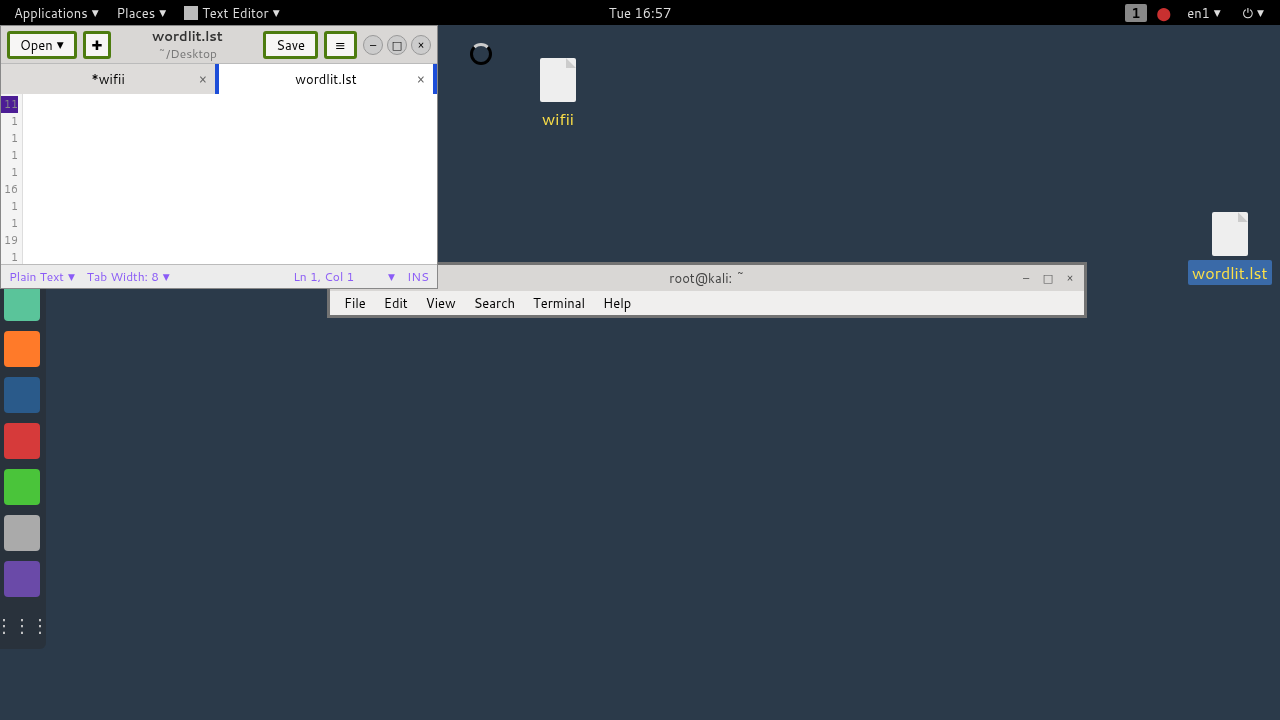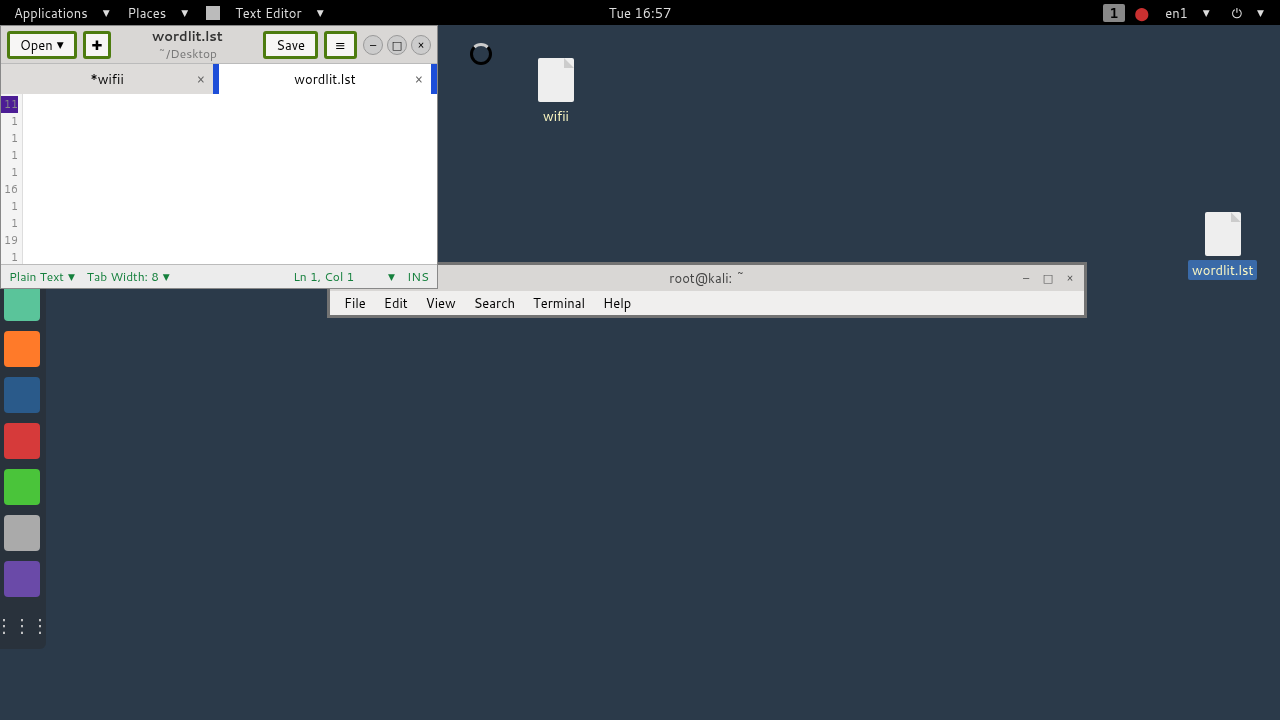--- a/index.html
+++ b/index.html
@@ -1,21 +1,21 @@
 <!DOCTYPE html>
 <html><head>
 <meta charset="utf-8">
 <style>
 * { margin: 0; padding: 0; box-sizing: border-box; font-family: "Cantarell", "DejaVu Sans", sans-serif; }
 body { width: 1280px; height: 720px; background: #2b3a4a; overflow: hidden; position: relative; }
 
 
 .topbar { height: 25px; background: #000; color: #ddd; display: flex; align-items: center; font-size: 13px; position: relative; z-index: 50; }
 .topbar-left { display: flex; align-items: center; gap: 6px; padding-left: 8px; }
-.topbar-item { display: flex; align-items: center; gap: 15px; padding: 0 6px; cursor: pointer; }
+.topbar-item { display: flex; align-items: center; gap: 4px; padding: 0 6px; cursor: pointer; }
 .topbar-item .arrow { font-size: 9px; }
 .topbar-center { position: absolute; left: 50%; transform: translateX(-50%); }
 .topbar-right { margin-left: auto; display: flex; align-items: center; gap: 10px; padding-right: 10px; }
 .workspace-badge { background: #888; color: #000; padding: 0 6px; font-weight: bold; border-radius: 2px; }
 .tex-icon { width: 14px; height: 14px; background: #bbb; display: inline-block; }
 
 
 .dock { position: absolute; left: 0; top: 95px; width: 46px; background: rgba(40,40,40,0.4); border-radius: 0 6px 6px 0; padding: 6px 4px; display: flex; flex-direction: column; gap: 10px; z-index: 5; }
 .dock-icon { width: 36px; height: 36px; border-radius: 4px; display: flex; align-items: center; justify-content: center; font-size: 18px; cursor: pointer; }
 .firefox { background: radial-gradient(circle,#4a8ad6 40%,#e08020 60%); }
@@ -27,41 +27,41 @@
 .fill1 { background: #d63a3a; }
 .green { background: #4ac43a; }
 .grey { background: #aaa; }
 .purple { background: #6a4aa8; }
 .grid-i { color: #ccc; font-size: 18px; }
 
 
 .desktop-icon { position: absolute; display: flex; flex-direction: column; align-items: center; gap: 4px; cursor: pointer; }
 .desktop-icon .file { width: 36px; height: 44px; background: #eee; border-radius: 2px; position: relative; }
 .desktop-icon .file::before { content:""; position:absolute; top:0; right:0; width:10px; height:10px; background:#ccc; clip-path: polygon(0 0,100% 100%,0 100%);}
-.desktop-icon .lbl { color: #fef9c3; font-size: 13px; padding: 1px 4px; }
+.desktop-icon .lbl { color: #fde047; font-size: 16px; padding: 1px 4px; }
 .desktop-icon.sel .lbl { background: #3a6aa8; border-radius: 2px; }
 
 
 .gedit { position: absolute; left: 0; top: 25px; width: 438px; background: #f2f1f0; border: 1px solid #888; z-index: 30; }
 .gedit-header { height: 38px; background: #d9d7d5; display: flex; align-items: center; padding: 0 6px; gap: 6px; border-bottom: 1px solid #bbb; }
 .hbtn { height: 28px; padding: 0 10px; background: #f7f6f5; border: 3px solid #4d7c0f; border-radius: 3px; font-size: 13px; cursor: pointer; display: flex; align-items: center; gap: 4px; }
 .title-block { flex: 1; text-align: center; }
 .title-block .t1 { font-size: 13px; font-weight: bold; color: #333; }
 .title-block .t2 { font-size: 12px; color: #777; }
 .winbtns { display: flex; gap: 4px; }
 .winbtn { width: 20px; height: 20px; border-radius: 50%; background: #ccc; border: 1px solid #999; display: flex; align-items: center; justify-content: center; font-size: 11px; cursor: pointer; }
 .tabs { display: flex; height: 30px; background: #dedcda; }
-.tab { flex: 1; display: flex; align-items: center; justify-content: center; gap: 8px; font-size: 13px; border-right: 6px solid #1d4ed8; cursor: pointer; position: relative; }
+.tab { flex: 1; display: flex; align-items: center; justify-content: center; gap: 8px; font-size: 13px; border-right: 4px solid #1d4ed8; cursor: pointer; position: relative; }
 .tab.active { background: #fff; }
 .tab .tx { position: absolute; right: 8px; font-size: 13px; color: #666; }
 .editor-body { display: flex; height: 170px; background: #fff; }
 .gutter { width: 22px; background: #f4f4f4; color: #888; font-size: 11px; text-align: right; padding: 2px 4px 0 0; border-right: 1px solid #ddd; font-family: monospace; line-height: 17px; }
 .gutter .sel { background: #4c1d95; }
 .content { flex: 1; }
-.statusbar { height: 24px; background: #ececec; border-top: 1px solid #bbb; display: flex; align-items: center; font-size: 12px; color: #15803d; padding: 0 8px; gap: 12px; }
+.statusbar { height: 24px; background: #ececec; border-top: 1px solid #bbb; display: flex; align-items: center; font-size: 12px; color: #8b5cf6; padding: 0 8px; gap: 12px; }
 .statusbar .combo { display: flex; align-items: center; gap: 4px; cursor: pointer; }
 .statusbar .spacer { flex: 1; }
 
 
 .terminal-win { position: absolute; left: 327px; top: 262px; width: 760px; background: #fdba74; border: 3px solid #737373; z-index: 20; }
 .term-title { height: 26px; display: flex; align-items: center; background: #d9d7d5; position: relative; }
 .term-title .tt { position: absolute; left: 50%; transform: translateX(-50%); font-size: 13px; color: #444; }
 .term-title .tbtns { position: absolute; right: 6px; display: flex; gap: 6px; }
 .term-title .tbtn { width: 16px; height: 16px; display: flex; align-items: center; justify-content: center; font-size: 11px; color: #555; cursor: pointer; }
 .menubar { height: 24px; background: #f0efee; display: flex; align-items: center; padding: 0 6px; gap: 2px; font-size: 13px; }

